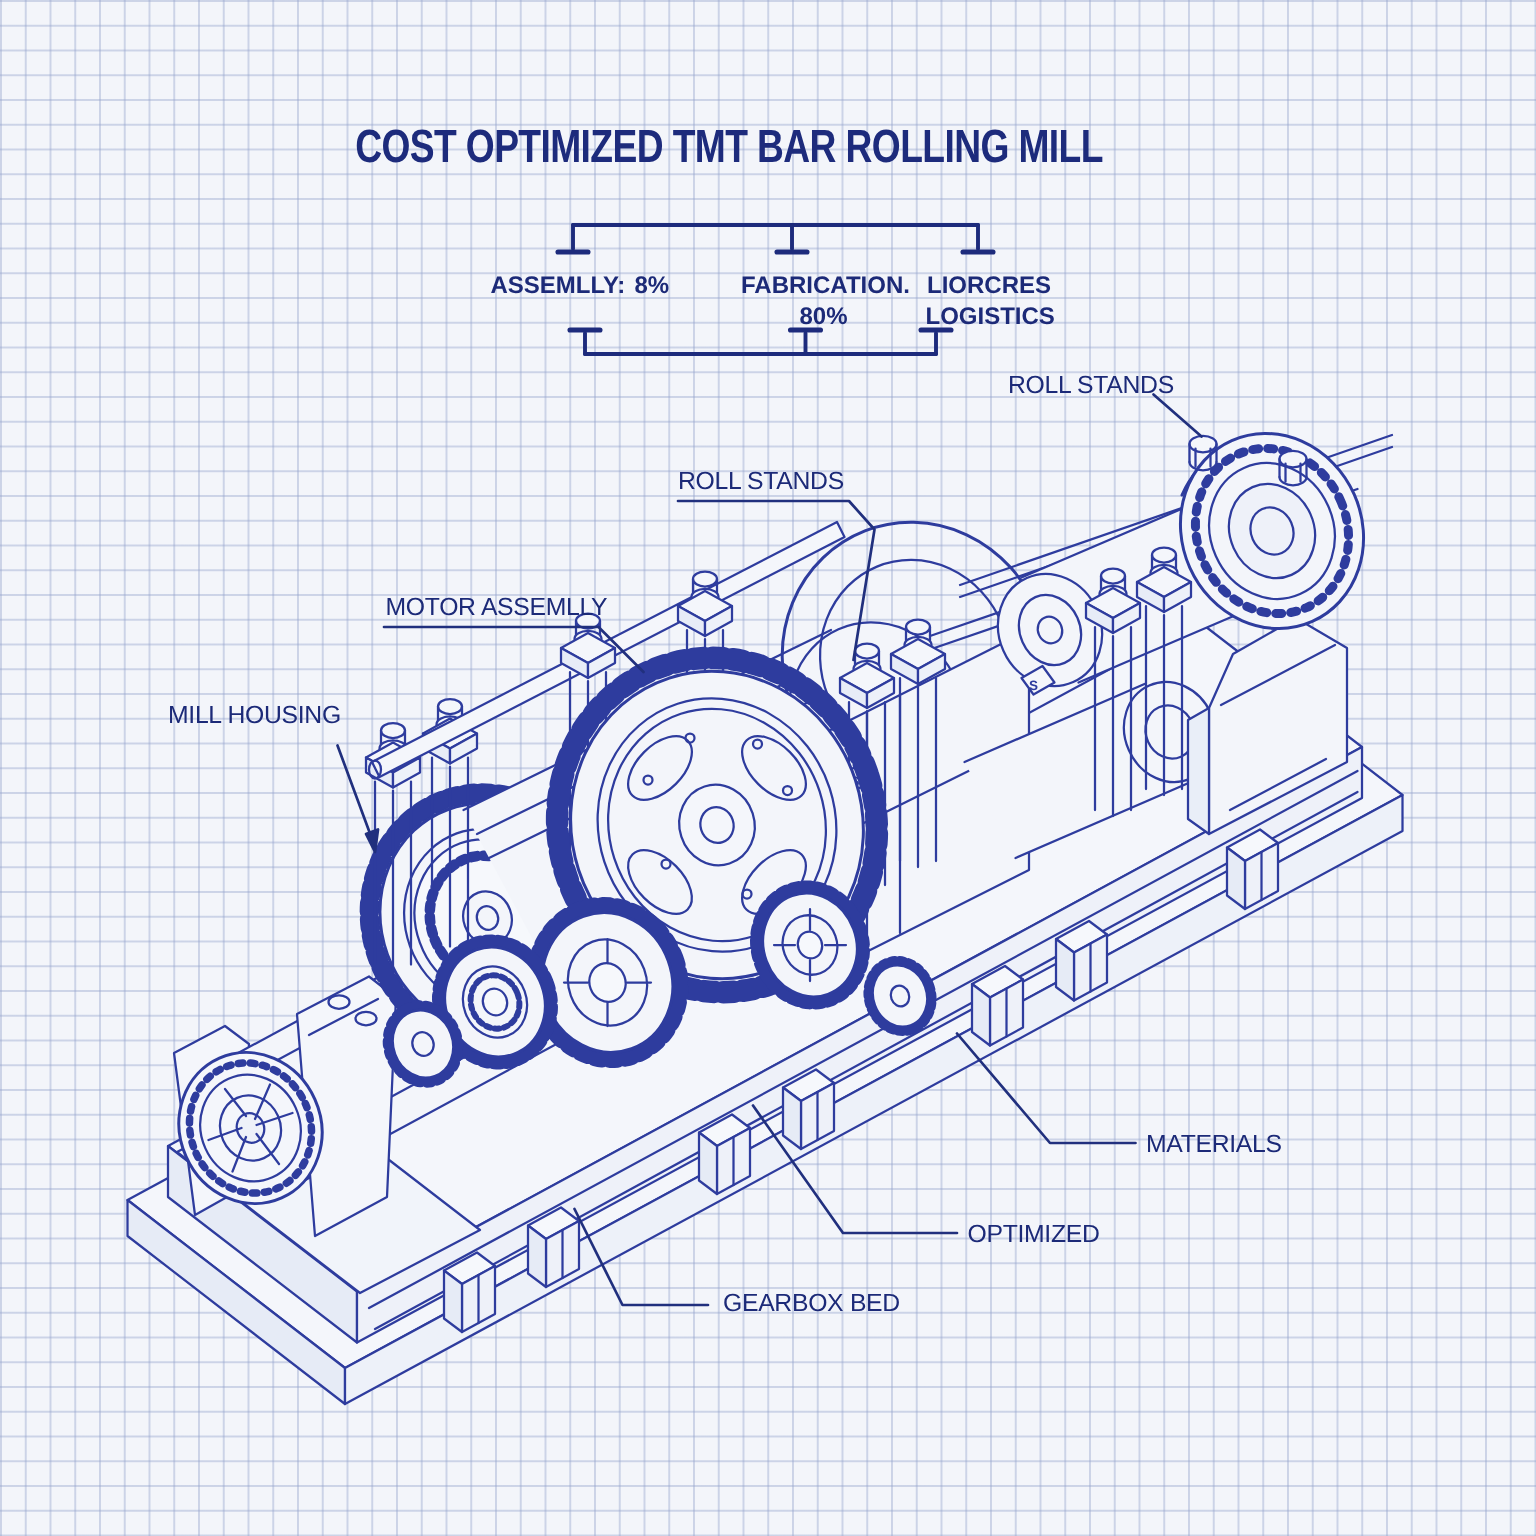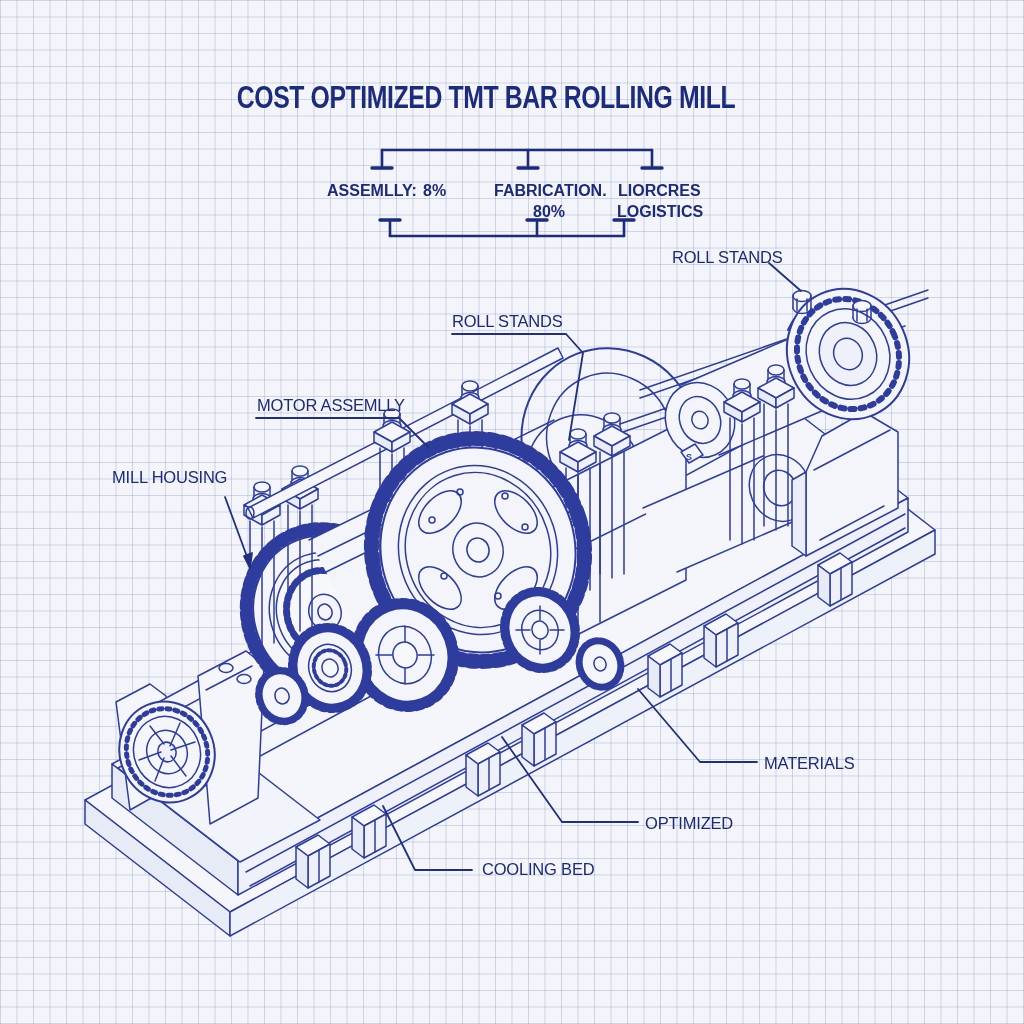--- a/index.html
+++ b/index.html
@@ -254,14 +254,14 @@
   <div class="costlbl" style="left:533px;top:203px">80%</div>
   <div class="costlbl" style="left:618px;top:182px">LIORCRES</div>
   <div class="costlbl" style="left:617px;top:203px">LOGISTICS</div>
 
   <div class="lbl" style="left:672px;top:248px">ROLL STANDS</div>
   <div class="lbl" style="left:452px;top:312px">ROLL STANDS</div>
   <div class="lbl" style="left:257px;top:396px">MOTOR ASSEMLLY</div>
   <div class="lbl" style="left:112px;top:468px">MILL HOUSING</div>
   <div class="lbl" style="left:764px;top:754px">MATERIALS</div>
   <div class="lbl" style="left:645px;top:814px">OPTIMIZED</div>
-  <div class="lbl" style="left:482px;top:860px">COOLING BED</div>
+  <div class="lbl" style="left:482px;top:860px">GEARBOX BED</div>
 </div>
 
 </body></html>

